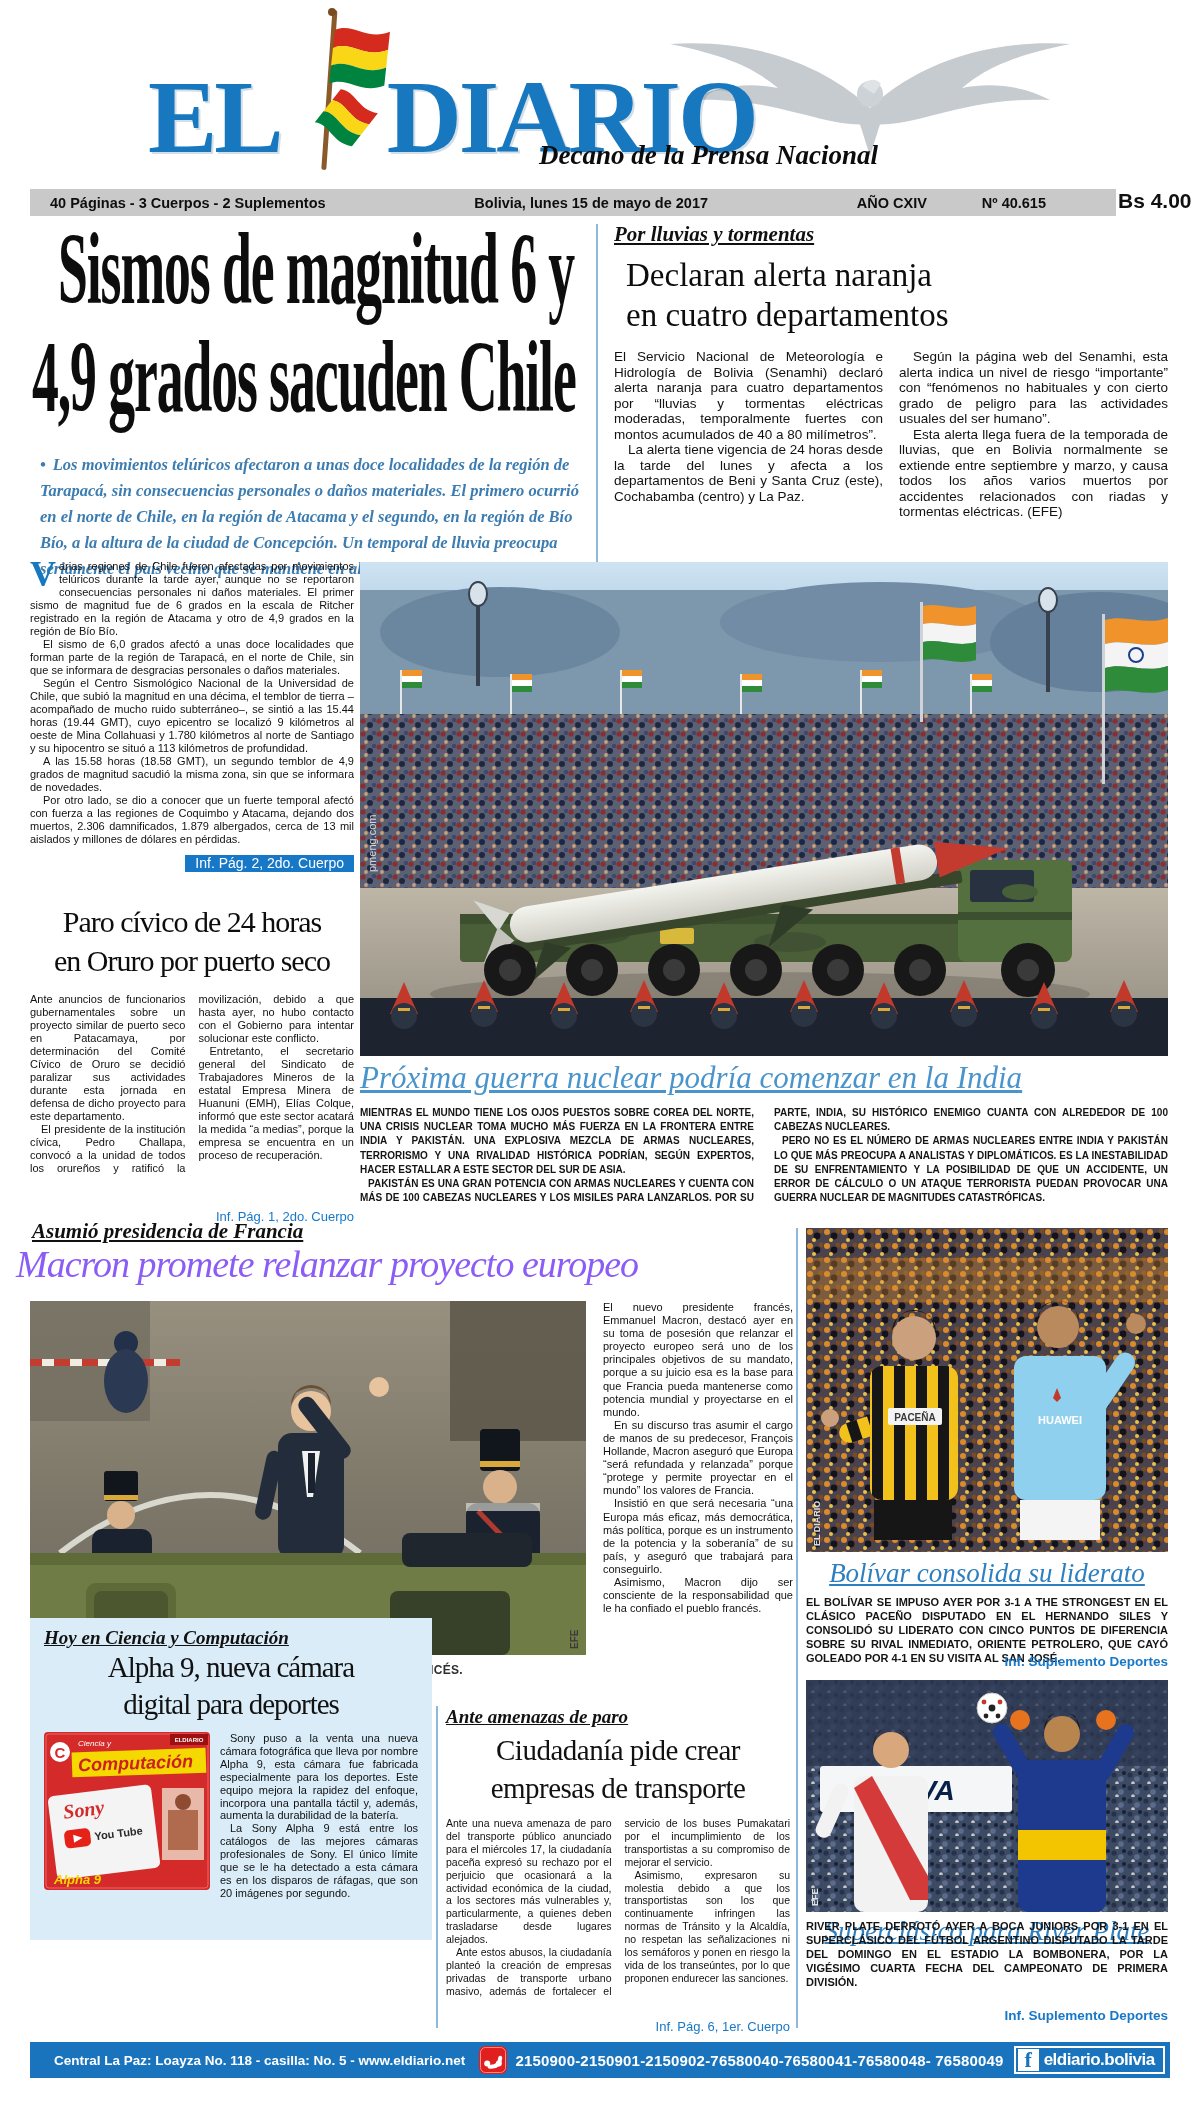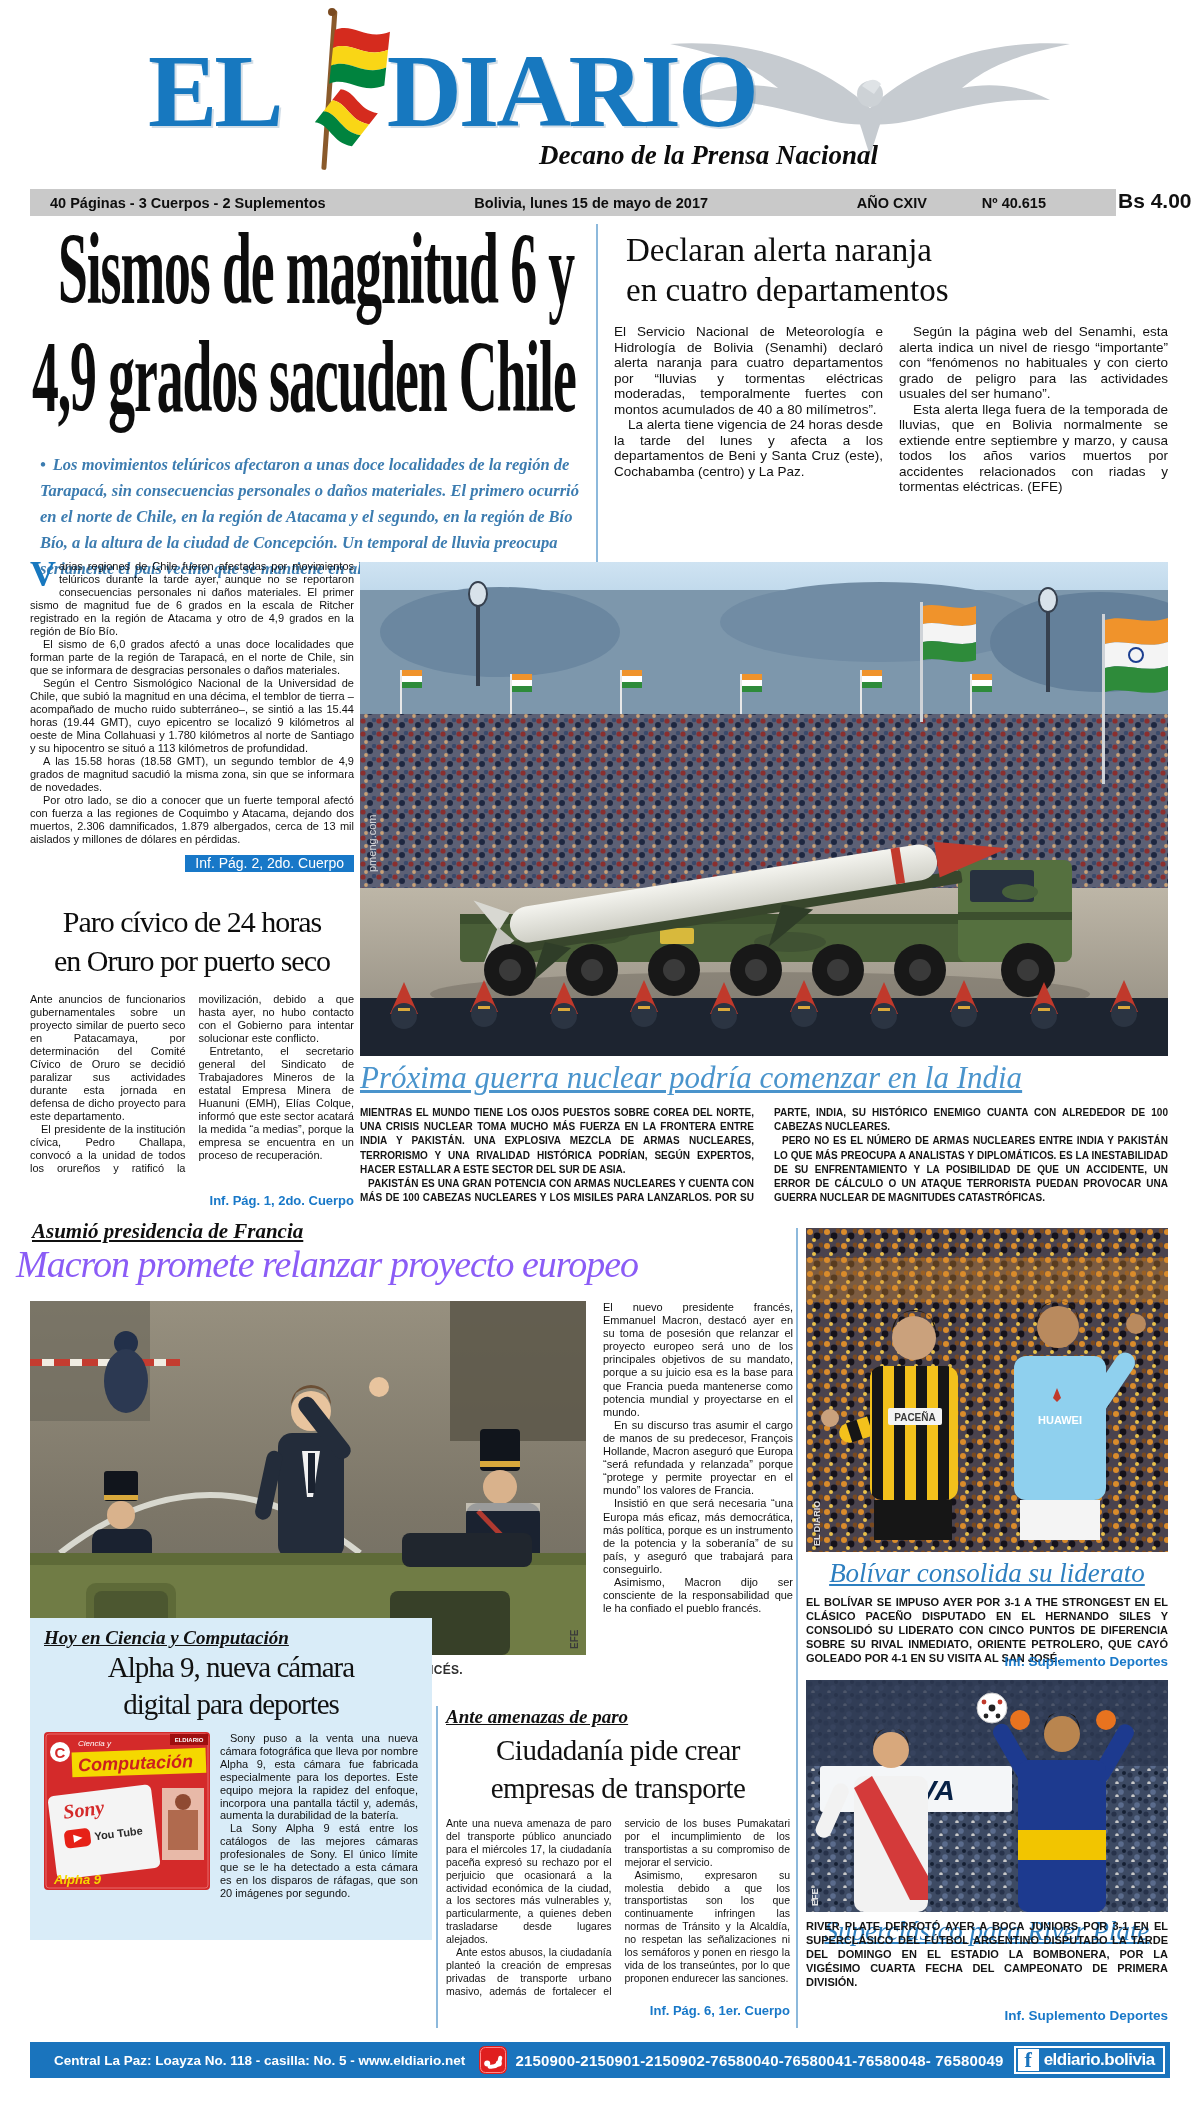--- a/index.html
+++ b/index.html
@@ -1,21 +1,21 @@
 <!DOCTYPE html>
 <html><head>
 <meta charset="utf-8">
 <style>
   html,body{margin:0;padding:0;background:#e9e9e9;}
   .page{position:relative;width:1200px;height:2113px;background:#fff;margin:0 auto;
         font-family:"Liberation Sans",sans-serif;overflow:hidden;color:#111;}
 
   
   .condor{position:absolute;left:600px;top:10px;}
-  .logo{position:absolute;left:148px;top:6px;display:flex;align-items:center;}
+  .logo{position:absolute;left:148px;top:6px;display:flex;align-items:flex-end;}
   .logo .word{font-family:"Liberation Serif",serif;font-weight:bold;font-size:104px;line-height:118px;
         color:#1778bf;letter-spacing:-3px;text-shadow:2px 2px 0 rgba(12,70,120,.18);}
   .flagwrap{width:112px;height:168px;margin:2px -4px 0 -2px;position:relative;z-index:3;}
   .tagline{position:absolute;right:322px;top:140px;font-family:"Liberation Serif",serif;
         font-style:italic;font-weight:bold;font-size:27px;color:#0c0c0c;}
 
   .infobar{position:absolute;left:30px;top:189px;width:1086px;height:27px;background:#c9c9c9;
         display:flex;align-items:center;font-weight:bold;font-size:14.5px;color:#0e0e0e;}
   .infobar .i-left{padding-left:20px;}
   .infobar .i-date{margin-left:auto;margin-right:auto;}
@@ -52,21 +52,21 @@
         font-size:36px;line-height:28px;color:#1778bf;padding:0 3px 0 0;}
   .refbox{display:block;margin:9px 0 0 auto;width:fit-content;background:#1878c8;color:#fff;
         font-weight:normal;font-size:14px;padding:2px 10px;}
 
   
   .oruro{position:absolute;left:30px;top:902px;width:324px;}
   .oruro-h{font-family:"Liberation Serif",serif;font-size:30px;line-height:39px;text-align:center;
         white-space:nowrap;letter-spacing:-1px;color:#0d0d0d;}
   .oruro-body{margin-top:13px;height:196px;column-count:2;column-gap:13px;font-size:11px;line-height:13px;}
   .oruro-body p{text-indent:11px;}
-  .blueref{color:#1878c8;font-weight:bold;font-size:13px;text-align:right;margin-top:4px;}
+  .blueref{color:#1878c8;font-weight:normal;font-size:13px;text-align:right;margin-top:20px;}
 
   
   .photo{position:absolute;overflow:hidden;}
   .photo svg{display:block;}
 
   
   .india{position:absolute;left:360px;top:1060px;width:808px;}
   .india-h{font-family:"Liberation Serif",serif;font-style:italic;font-size:31px;color:#4a94cc;
         text-align:left;text-decoration:underline;}
   .india-body{margin-top:10px;height:120px;column-count:2;column-gap:20px;font-size:10px;line-height:14.2px;
@@ -161,20 +161,21 @@
   <div class="lead-h lead-h1">Sismos de magnitud 6 y</div>
   <div class="lead-h lead-h2">4,9 grados sacuden Chile</div>
   <div class="deck">
     <span class="bullet">•</span>
     <span>Los movimientos telúricos afectaron a unas doce localidades de la región de Tarapacá, sin consecuencias personales o daños materiales. El primero ocurrió en el norte de Chile, en la región de Atacama y el segundo, en la región de Bío Bío, a la altura de la ciudad de Concepción. Un temporal de lluvia preocupa seriamente el país vecino que se mantiene en alerta roja</span>
   </div>
 
   <div class="vr" style="left:596px;top:224px;height:408px;"></div>
 
   <div class="alert">
+    <div class="kicker">Por lluvias y tormentas</div>
     <div class="alert-h">
       <div>Declaran alerta naranja</div>
       <div>en cuatro departamentos</div>
     </div>
     <div class="alert-body art">
       <p>El Servicio Nacional de Meteorología e Hidrología de Bolivia (Senamhi) declaró alerta naranja para cuatro departamentos por “lluvias y tormentas eléctricas moderadas, temporalmente fuertes con montos acumulados de 40 a 80 milímetros”.</p>
       <p>La alerta tiene vigencia de 24 horas desde la tarde del lunes y afecta a los departamentos de Beni y Santa Cruz (este), Cochabamba (centro) y La Paz.</p>
       <p>Según la página web del Senamhi, esta alerta indica un nivel de riesgo “importante” con “fenómenos no habituales y con cierto grado de peligro para las actividades usuales del ser humano”.</p>
       <p>Esta alerta llega fuera de la temporada de lluvias, que en Bolivia normalmente se extiende entre septiembre y marzo, y causa todos los años varios muertos por accidentes relacionados con riadas y tormentas eléctricas. (EFE)</p>
     </div>

